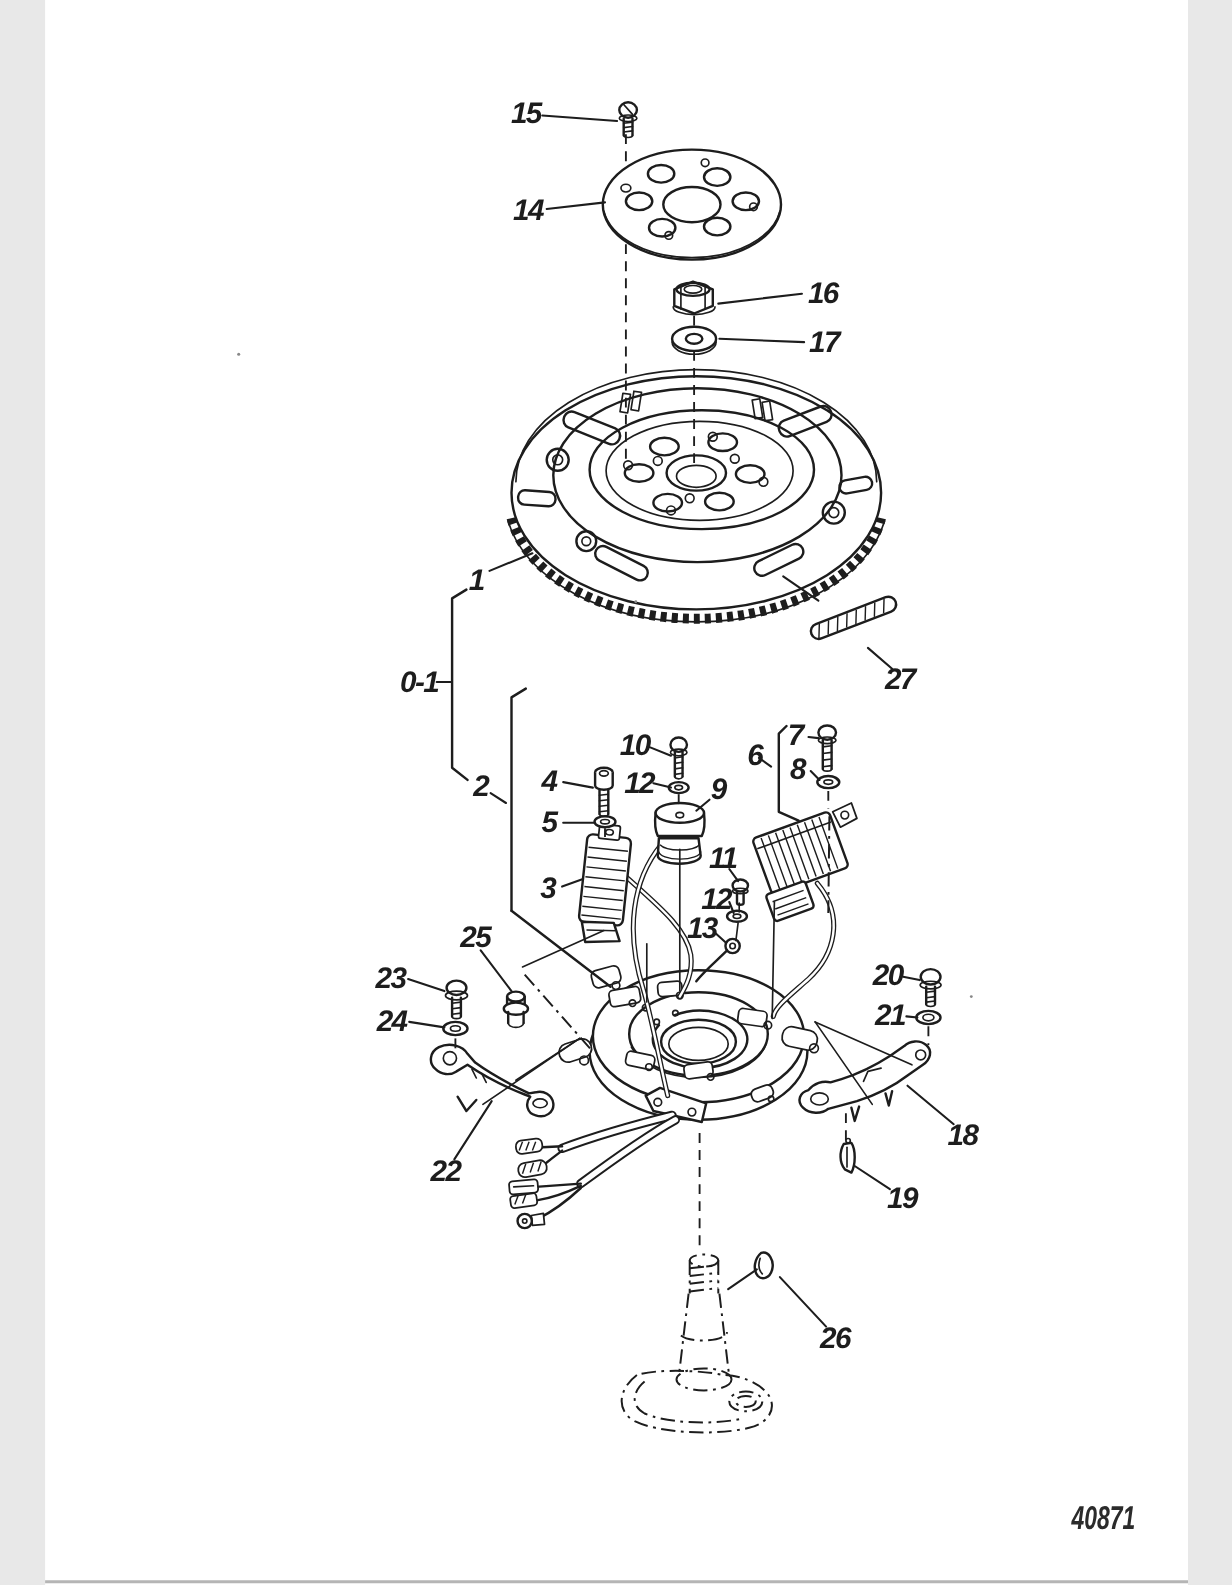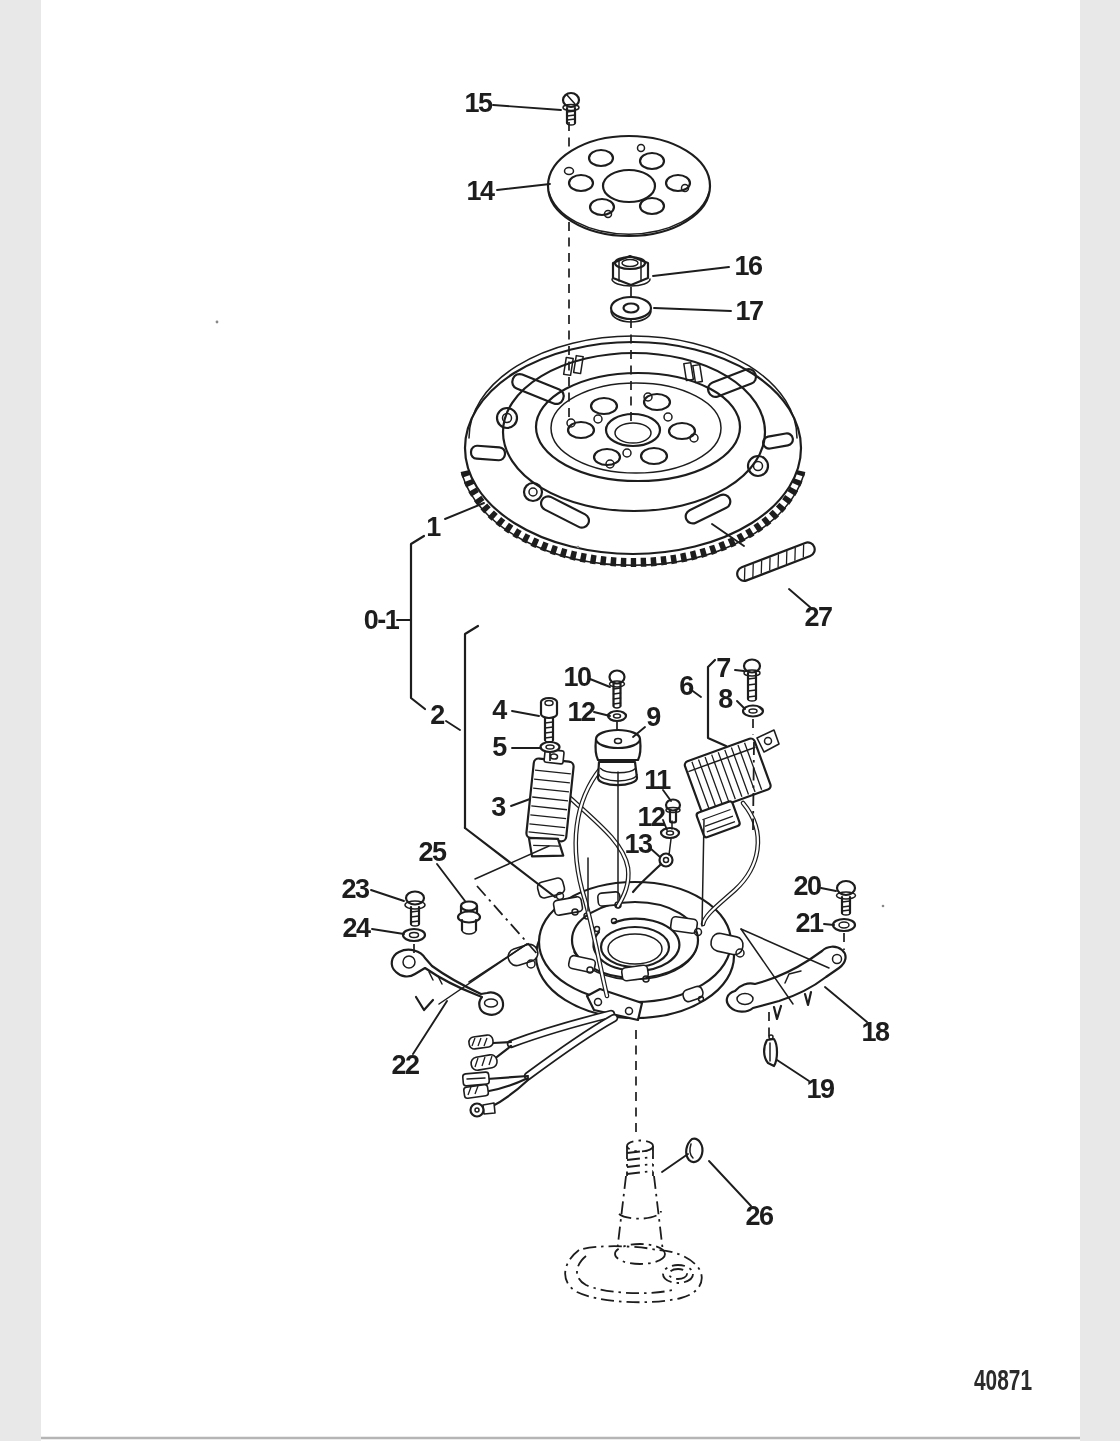--- a/index.html
+++ b/index.html
@@ -1,17 +1,17 @@
 <!DOCTYPE html>
 <html style="--ink: #1d1d1d; --bg: #ffffff; --edge: #b5b5b5;"><head>
 <meta charset="utf-8">
 <style>
   :root { --ink:#1d1d1d; --bg:#ffffff; --edge:#b5b5b5; }
   html,body { margin:0; padding:0; background:#e8e8e8; }
-  #page { width:1039px; height:1441px; background:var(--bg); position:relative; margin:0 auto; overflow:hidden; }
+  #page { width:1039px; height:1441px; background:var(--bg); position:relative; margin:0 auto; overflow:hidden;font-style:italic; }
   svg { display:block; }
   .s  { stroke:var(--ink); fill:none; stroke-width:2.2; stroke-linecap:round; stroke-linejoin:round; }
   .s1 { stroke-width:1.5; }
   .fw { fill:#ffffff; stroke:var(--ink); stroke-width:2.2; stroke-linejoin:round; }
   .fw1{ fill:#ffffff; stroke:var(--ink); stroke-width:1.6; stroke-linejoin:round; }
   .dash { stroke:var(--ink); fill:none; stroke-width:1.7; stroke-dasharray:9 6.5; }
   .dd   { stroke:var(--ink); fill:none; stroke-width:1.8; stroke-dasharray:13 5 2.5 5; stroke-linejoin:round; }
   .lead { stroke:var(--ink); fill:none; stroke-width:1.9; stroke-linecap:round; }
   .teeth{ stroke:var(--ink); fill:none; stroke-width:9; stroke-dasharray:5.5 4.6; stroke-linecap:butt; }
   .hatch{ stroke:var(--ink); fill:none; stroke-width:1.3; }

